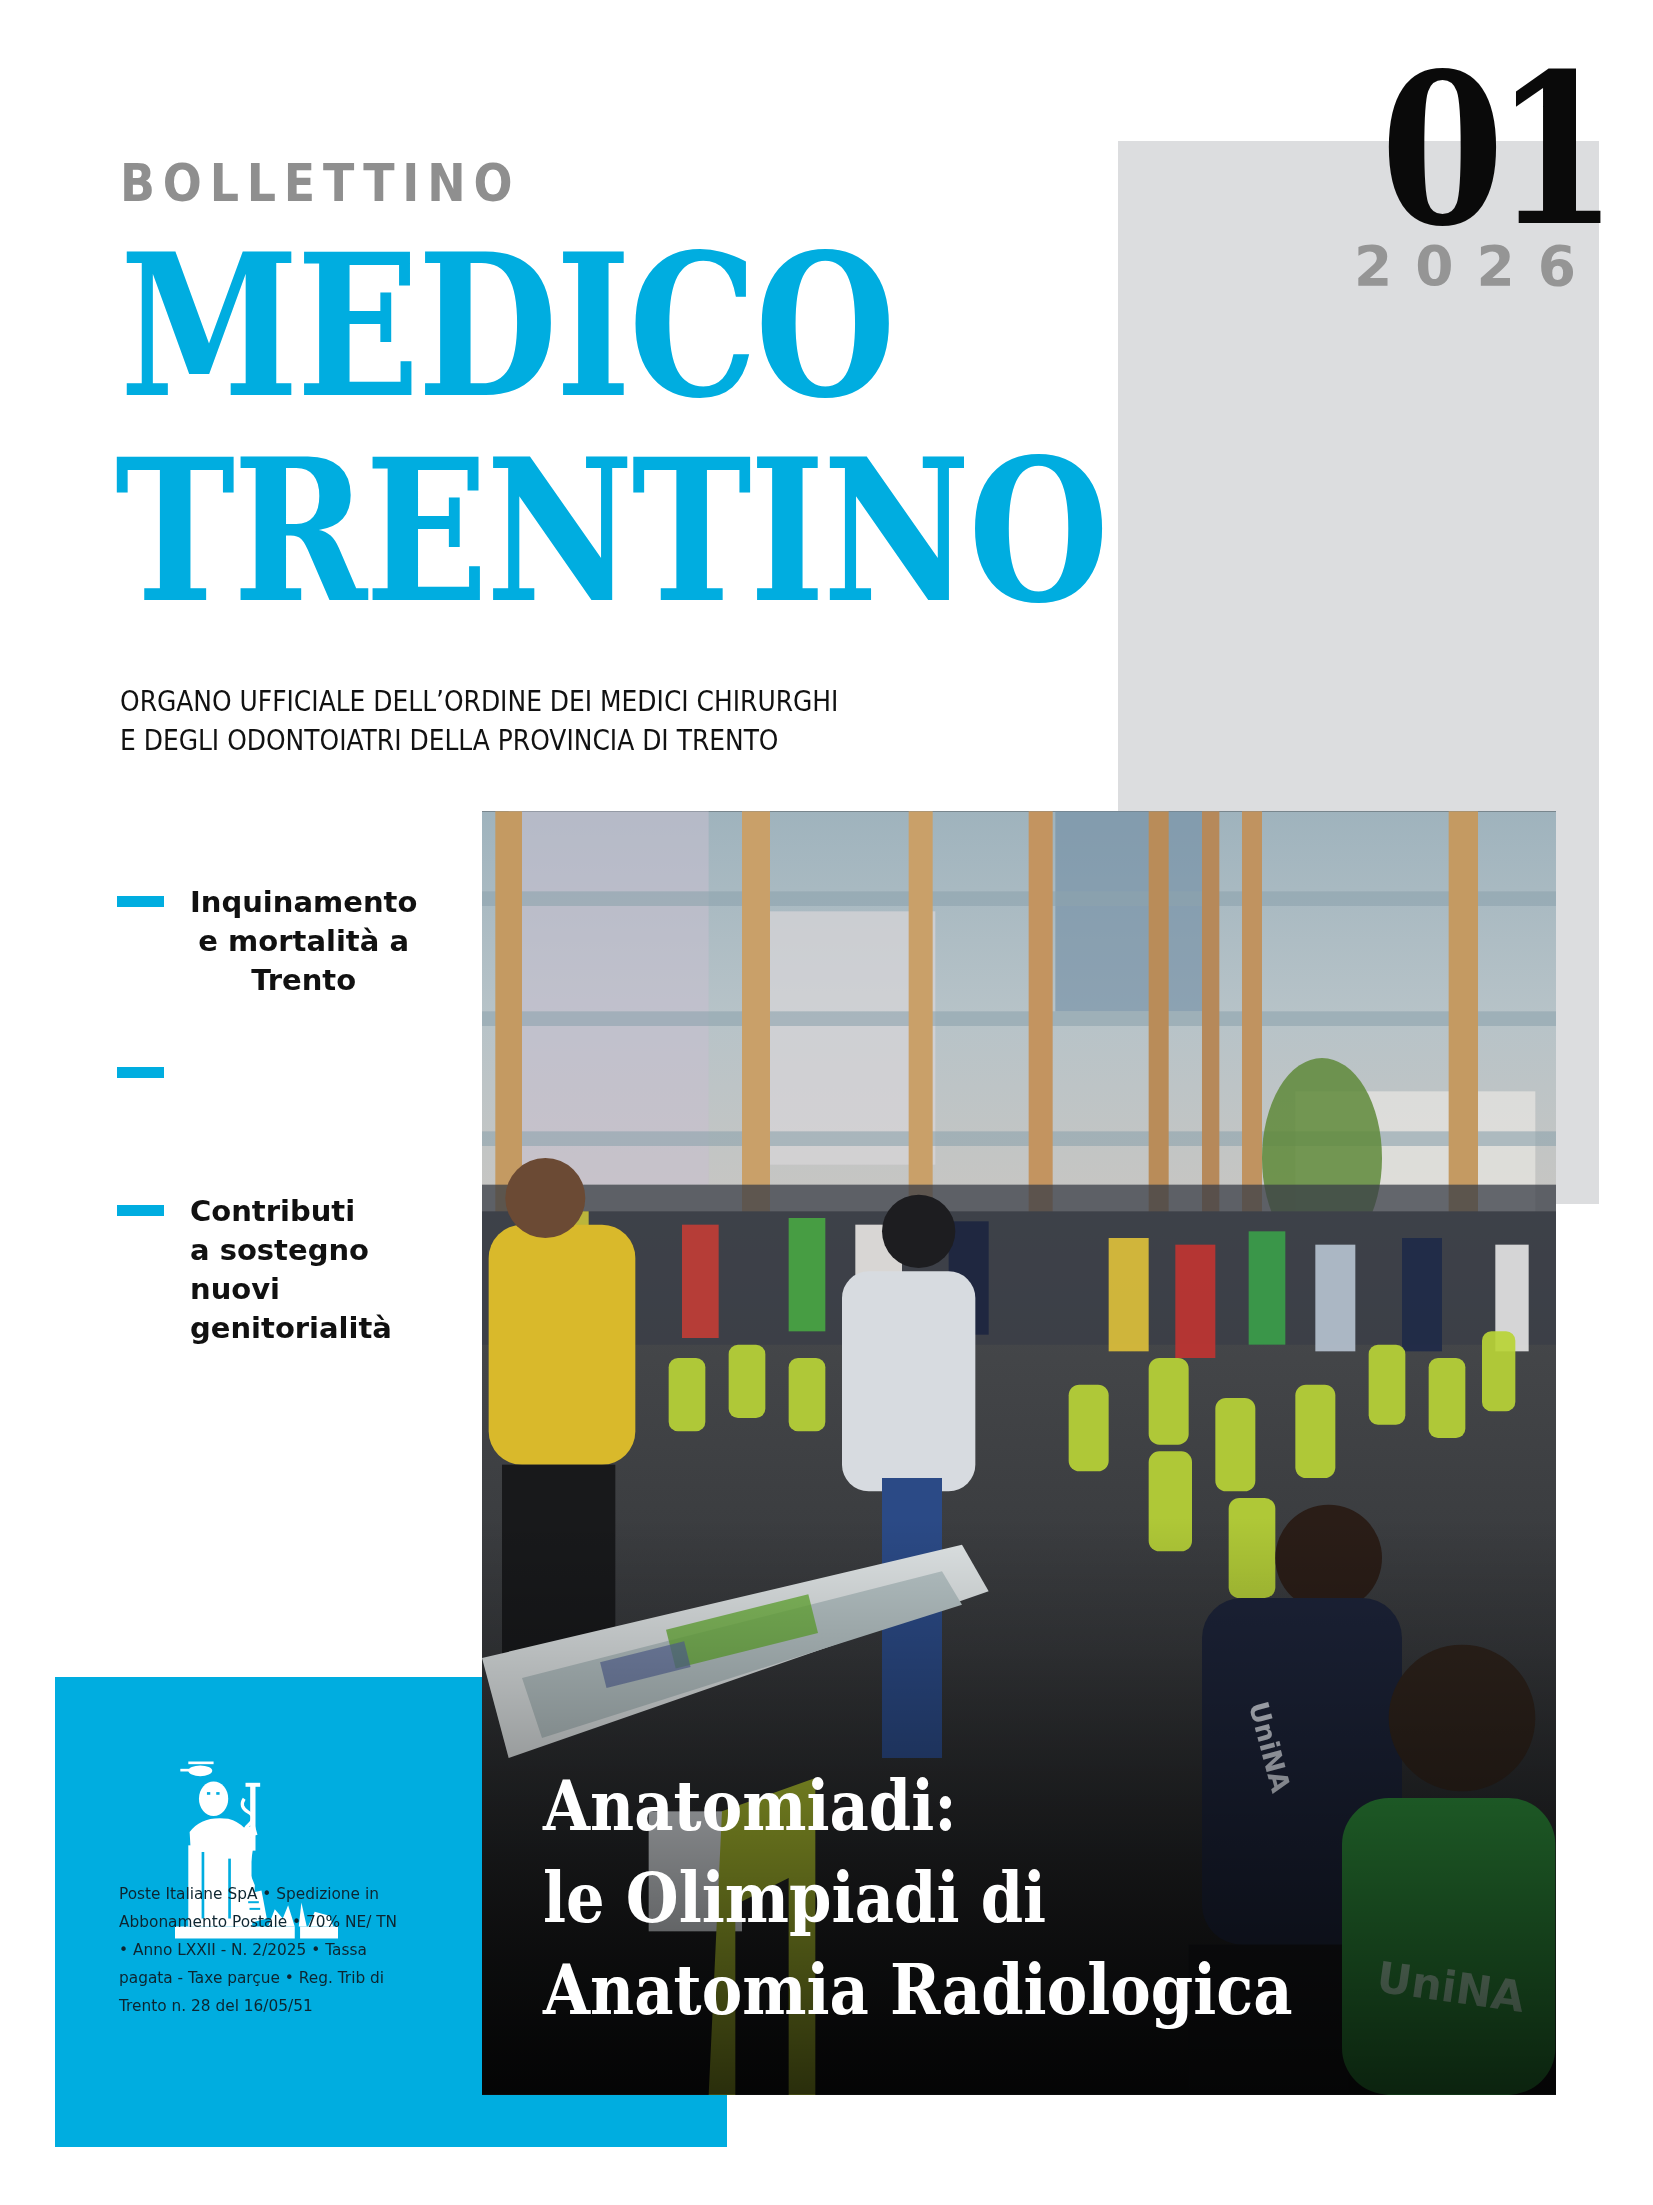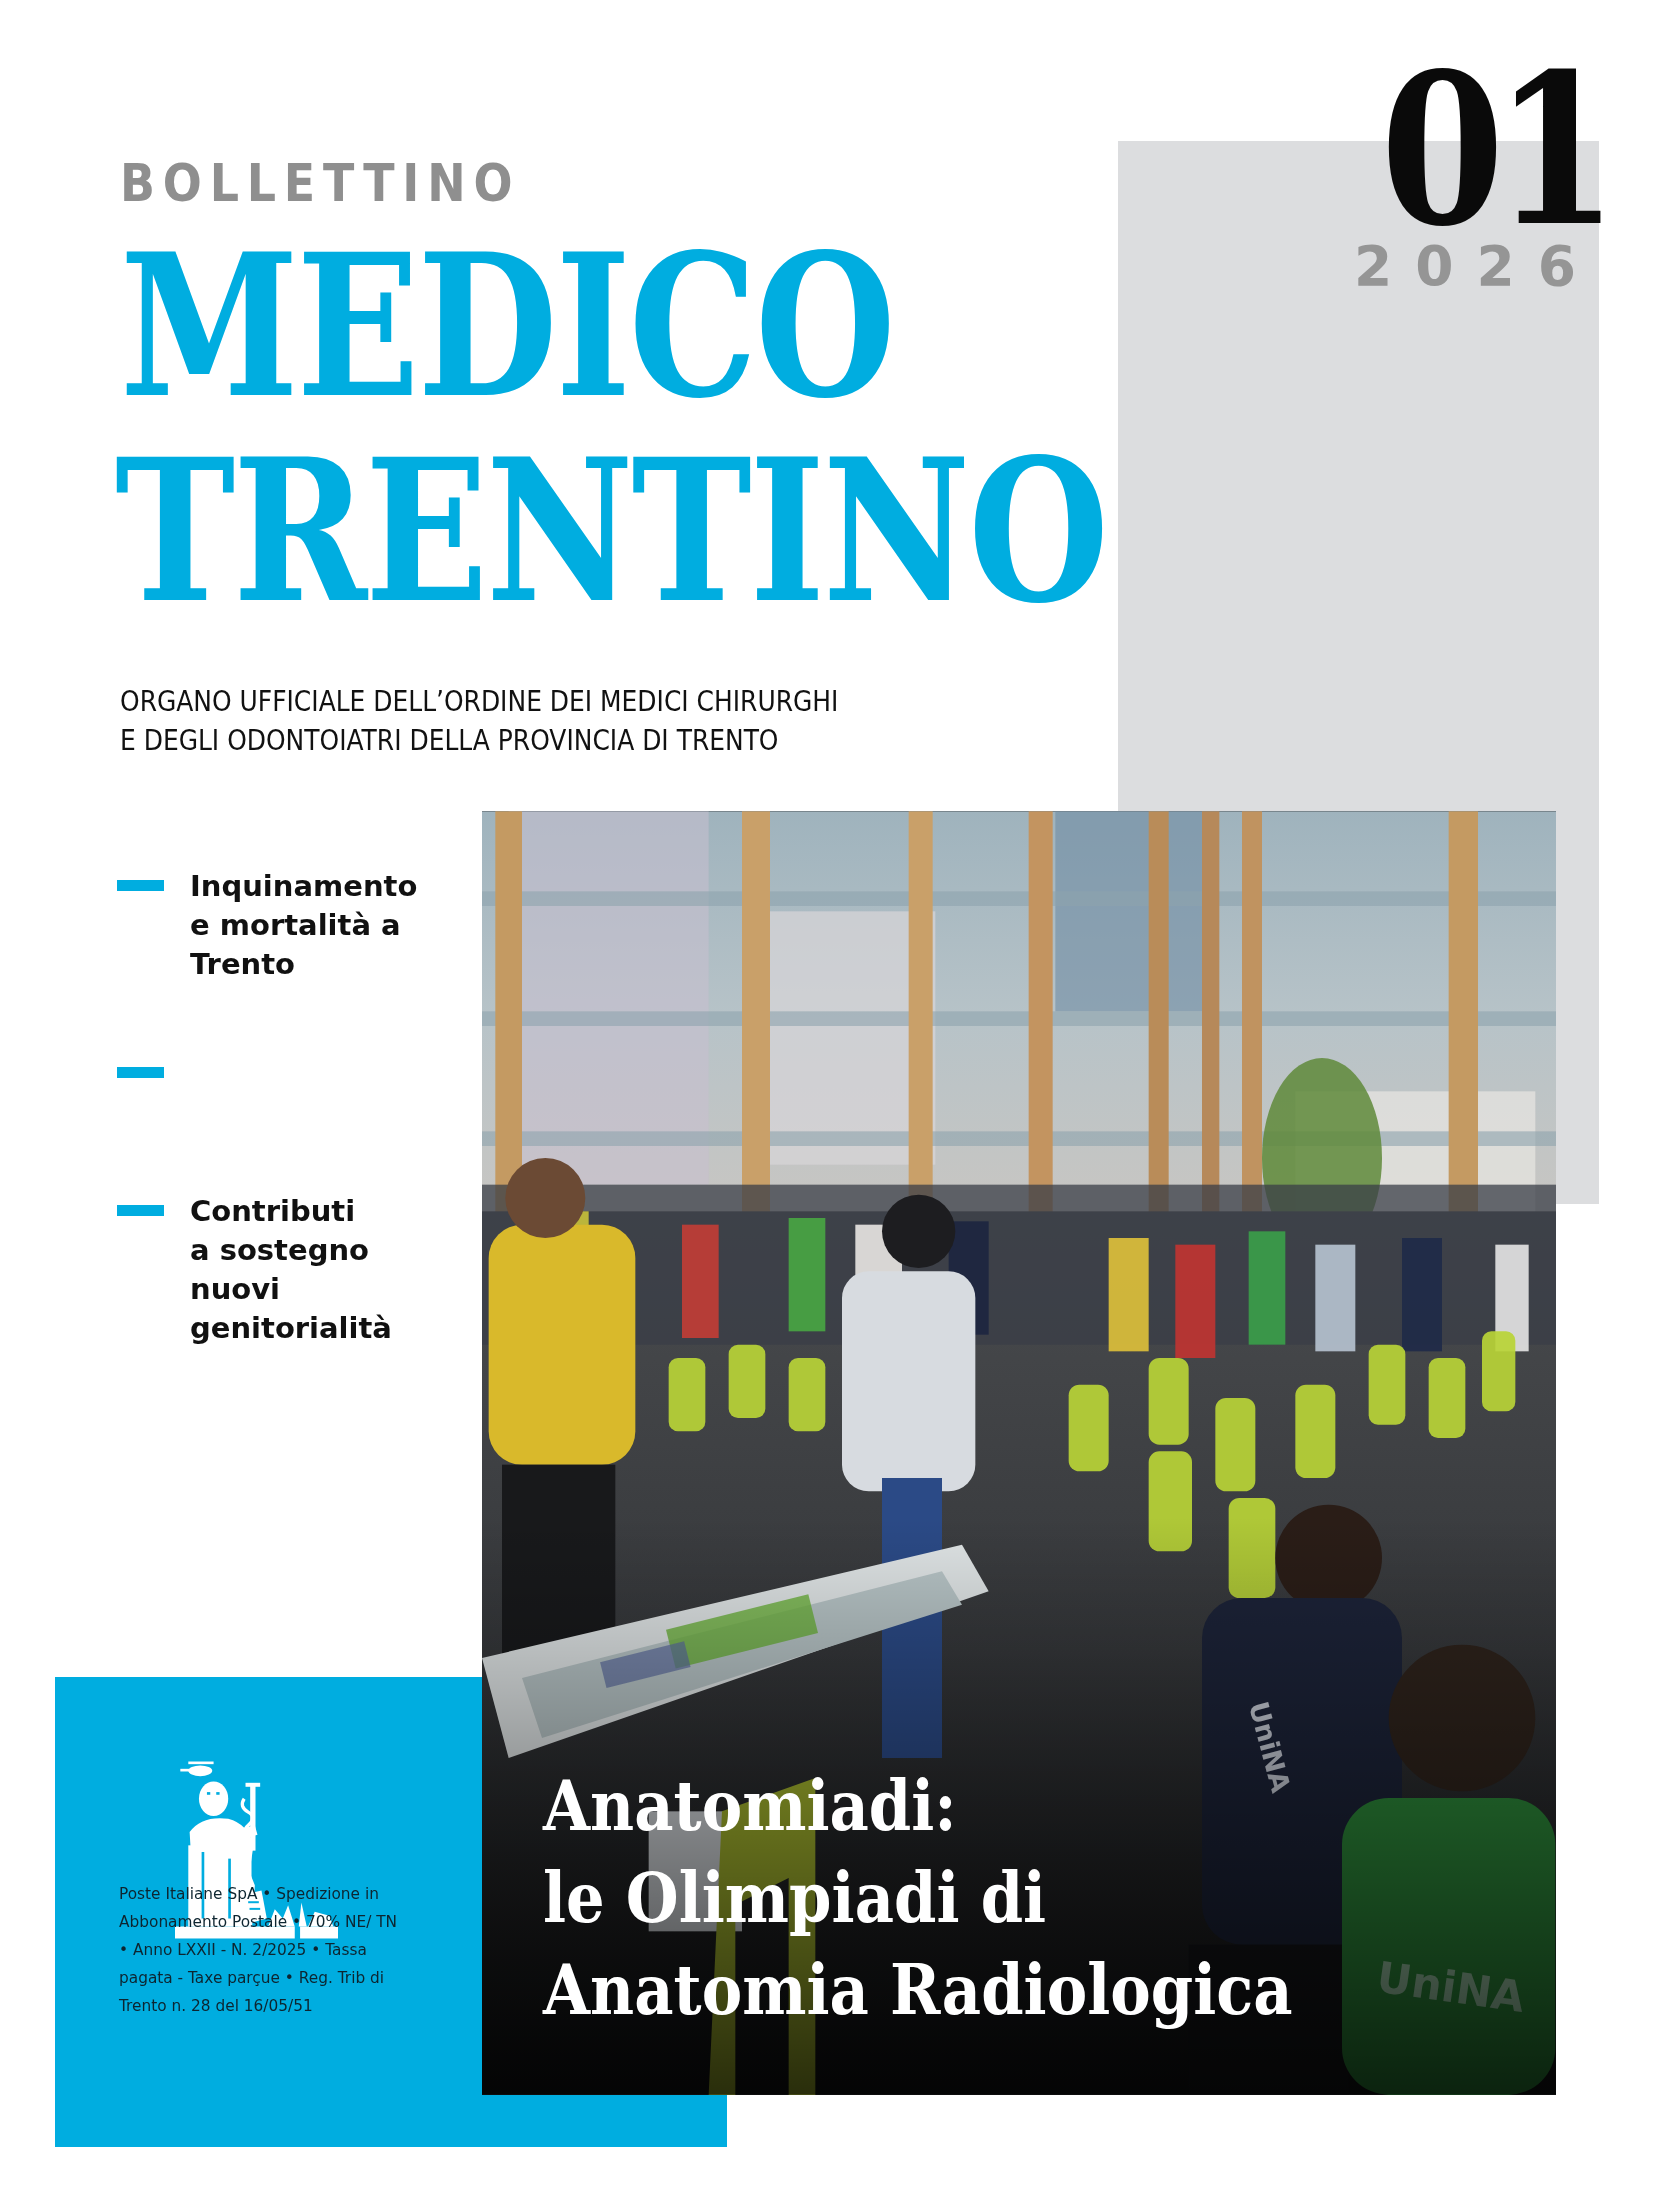--- a/index.html
+++ b/index.html
@@ -11,21 +11,21 @@
   #kicker { left:120px; top:157px; font-family:"DejaVu Sans", sans-serif; font-weight:bold; font-size:51px; line-height:53px; color:#8f8f8f; letter-spacing:8.7px; transform:scaleX(0.9); transform-origin:left top; }
   .title-line { font-family:"DejaVu Serif", serif; font-weight:bold; color:#00ade0; font-size:197px; line-height:197px; letter-spacing:-2.7px; transform:scaleX(0.82); transform-origin:left top; white-space:nowrap; }
   #title-line-1 { left:120px; top:227px; }
   #title-line-2 { left:115px; top:432px; }
   #subtitle { left:120px; top:682px; font-family:"DejaVu Sans", sans-serif; font-size:29px; line-height:39px; color:#111; transform:scaleX(0.86); transform-origin:left top; white-space:nowrap; }
   #subtitle div { display:block; }
   #topics { left:117px; top:867px; width:347px; }
   .topic { position:relative; margin-bottom:0; }
   .topic .bar { position:absolute; left:0; top:12.7px; width:47px; height:11.3px; background:#00ade0; }
   .topic .text { margin-left:73px; font-family:"DejaVu Sans", sans-serif; font-weight:bold; font-size:29px; line-height:39px; color:#111; white-space:pre-line; }
-  #topic-0 { position:absolute; top:0; }
+  #topic-0 { position:absolute; top:16px;text-align:center; }
   #topic-1 { position:absolute; top:187px; }
   #topic-2 { position:absolute; top:325px; }
   #blue-box { left:55px; top:1677px; width:672px; height:470px; background:#00ade0; }
   #logo { left:175px; top:1752px; width:163px; height:188px; }
   #postal { left:119px; top:1879px; width:313px; font-family:"DejaVu Sans", sans-serif; font-size:16.7px; line-height:28px; color:#0d2530; transform:scaleX(0.92); transform-origin:left top; }
   #photo { left:482px; top:811px; width:1074px; height:1284px; overflow:hidden; background:#2a2a2a; }
   #headline { left:543px; top:1760px; font-family:"DejaVu Serif", serif; font-weight:bold; font-size:69px; line-height:92px; color:#ffffff; transform:scaleX(0.88); transform-origin:left top; white-space:nowrap; }
   #headline div { display:block; }
 </style>
 </head>

